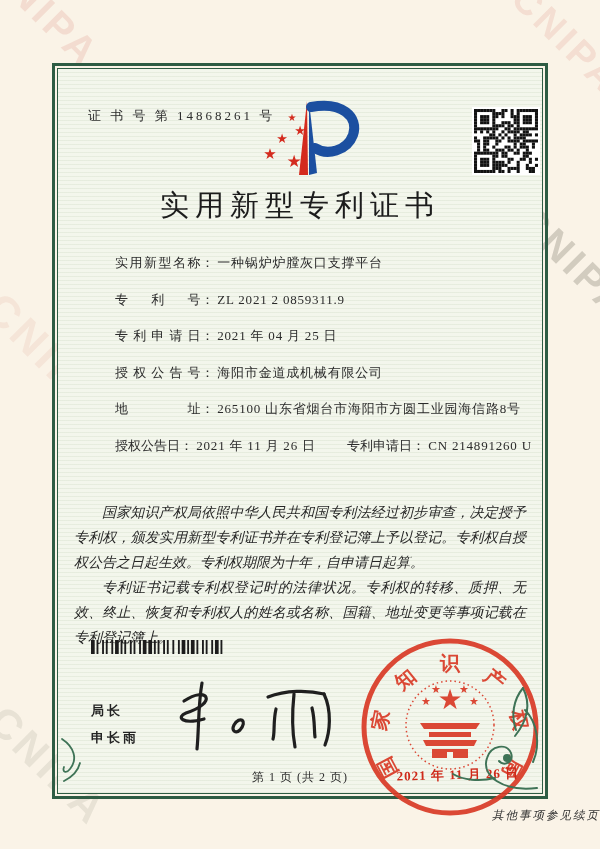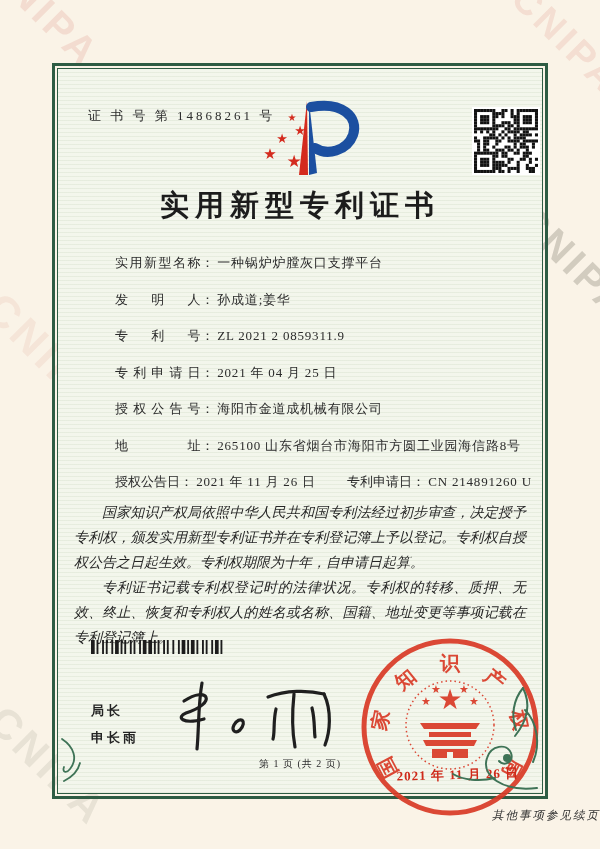--- a/index.html
+++ b/index.html
@@ -37,21 +37,21 @@
       #f3f6ec;
   }
   .abs{position:absolute;}
   #cert-no{
     left:30px;top:38px;font-size:13px;color:#2c2c2c;letter-spacing:3px;
   }
   #logo{left:196px;top:28px;}
   #qr{left:414px;top:38px;width:64px;height:64px;background:#fff;padding:2px;}
   #title{
     left:0;top:117px;width:100%;text-align:center;
-    font-size:29px;font-weight:700;color:#1c1c1c;letter-spacing:6px;
+    font-size:29px;font-weight:400;color:#1c1c1c;letter-spacing:6px;
   }
   #fields{left:30px;top:184px;right:22px;font-size:13px;color:#2b2b2b;margin-left:27px;}
   .frow{margin-bottom:16.5px;line-height:20px;white-space:nowrap;}
   .flabel{
     display:inline-block;width:86px;
     text-align:justify;text-align-last:justify;
     letter-spacing:0.5px;vertical-align:top;
   }
   .fvalue{letter-spacing:0.8px;}
   .grant-left{display:inline-block;width:232px;}
@@ -69,22 +69,22 @@
   .seal-char{
     fill:#d93a26;font-size:20px;font-weight:bold;text-anchor:middle;
     font-family:"Liberation Serif","DejaVu Serif",serif;
   }
   #seal-date{
     left:312px;top:697px;width:176px;text-align:center;
     color:#cf2a1a;font-size:13px;font-weight:bold;letter-spacing:1px;
     transform:rotate(-1.5deg);
   }
   #page-footer{
-    left:0;bottom:22px;width:100%;text-align:center;
-    font-size:10px;color:#2d2d2d;letter-spacing:1px;
+    left:0;bottom:7px;width:100%;text-align:center;
+    font-size:12px;color:#2d2d2d;letter-spacing:1px;
   }
   #flourish-br{right:1px;bottom:1px;}
   #flourish-bl{left:2px;top:668px;}
   #continuation{
     position:absolute;left:0;top:808px;width:100%;text-align:right;
     font-size:11.5px;color:#333;font-style:italic;letter-spacing:2px;
   }
 </style>
 </head>
 <body>
@@ -365,24 +365,20 @@
         </svg>
 
       <div id="title" class="abs">实用新型专利证书</div>
 
       <div id="fields" class="abs">
         <div class="frow">
           <span class="flabel">实用新型名称</span><span>：</span>
           <span class="fvalue">一种锅炉炉膛灰口支撑平台</span>
         </div>
         <div class="frow">
-          <span class="flabel">发明人</span><span>：</span>
-          <span class="fvalue">孙成道;姜华</span>
-        </div>
-        <div class="frow">
           <span class="flabel">专利号</span><span>：</span>
           <span class="fvalue">ZL 2021 2 0859311.9</span>
         </div>
         <div class="frow">
           <span class="flabel">专利申请日</span><span>：</span>
           <span class="fvalue">2021 年 04 月 25 日</span>
         </div>
         <div class="frow">
           <span class="flabel">授权公告号</span><span>：</span>
           <span class="fvalue">海阳市金道成机械有限公司</span>

